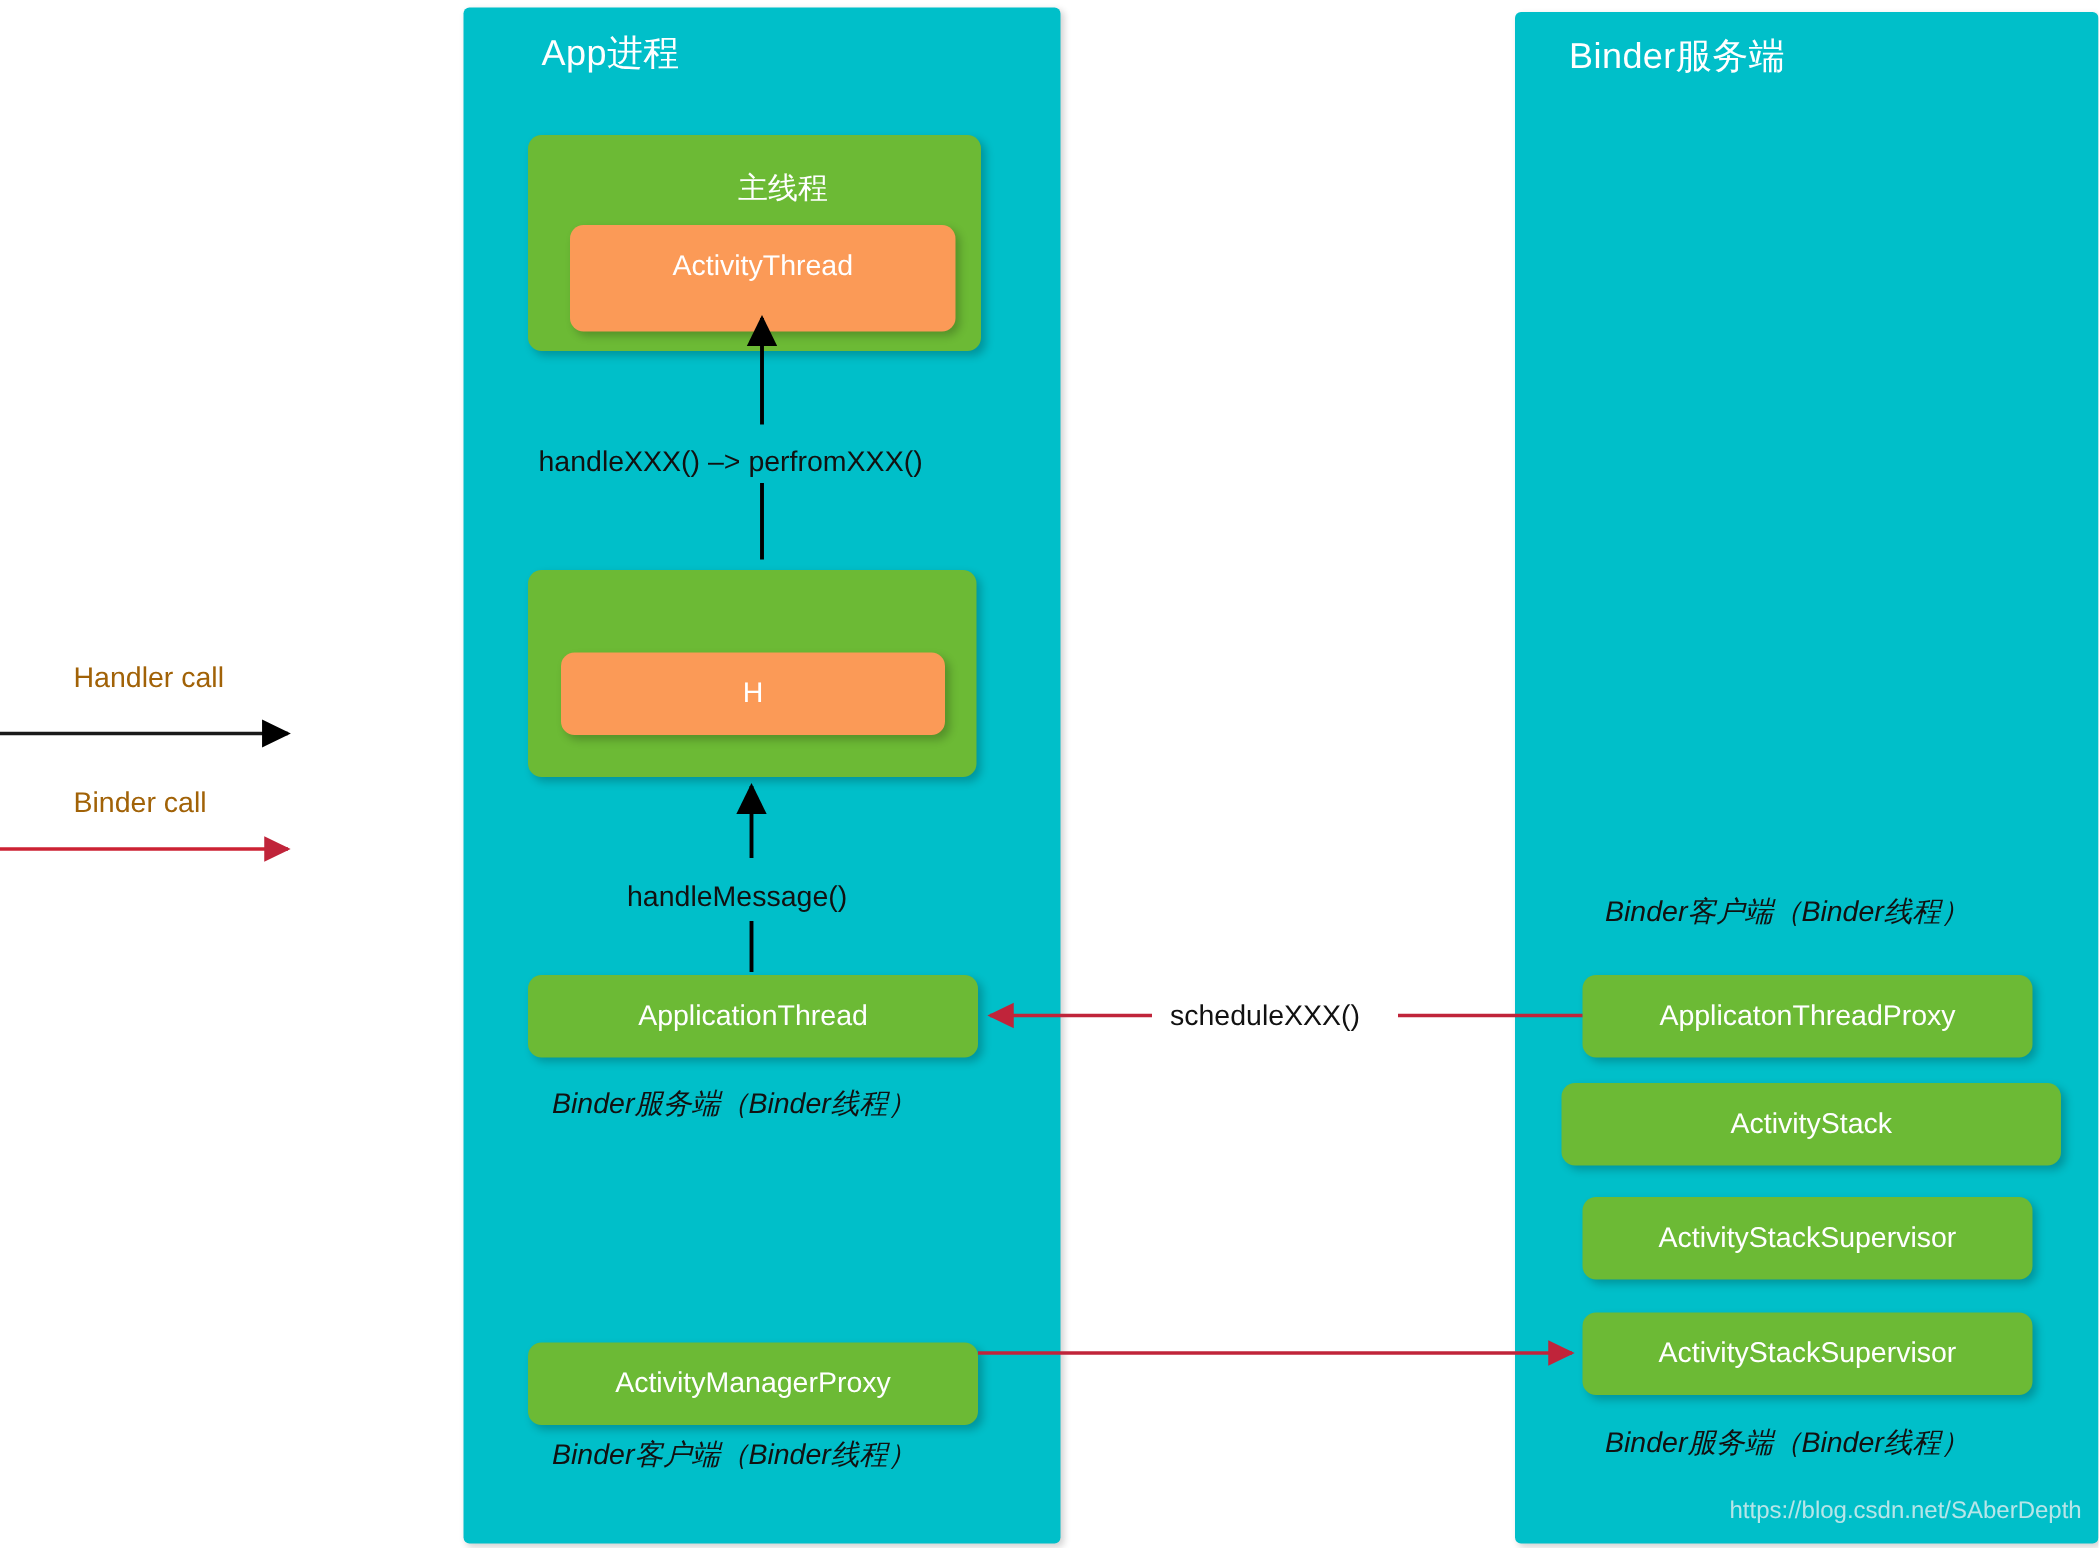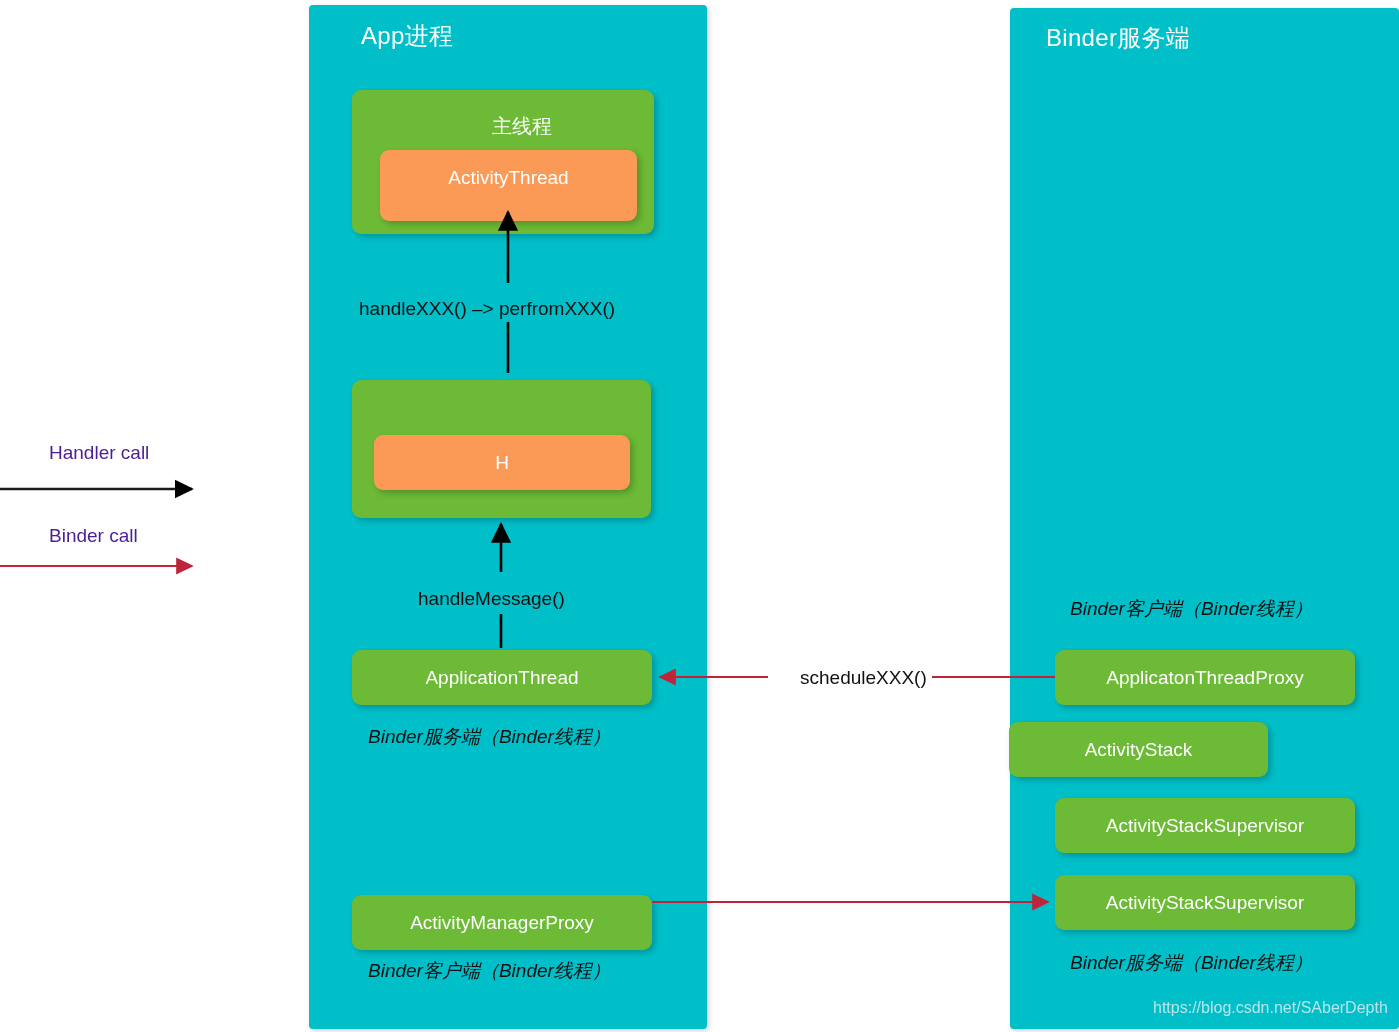--- a/index.html
+++ b/index.html
@@ -33,42 +33,42 @@
   #activity-thread-label{top:18px;}
 
   #h-thread-box{left:352px;top:380px;width:299px;height:138px;}
   #h-box{left:374px;top:435px;width:256px;height:55px;}
   #h-label{top:18px;}
 
   #application-thread-box{left:352px;top:650px;width:300px;height:55px;}
   #activity-manager-proxy-box{left:352px;top:875px;width:300px;height:55px;margin-top:20px;}
 
   #application-thread-proxy-box{left:1055px;top:650px;width:300px;height:55px;}
-  #activity-stack-box{left:1009px;top:722px;width:259px;height:55px;}
+  #activity-stack-box{left:1041px;top:722px;width:309px;height:55px;padding-left:24px;}
   #activity-stack-supervisor-box{left:1055px;top:798px;width:300px;height:55px;}
   #activity-manager-service-box{left:1055px;top:875px;width:300px;height:55px;}
   .b-label{top:18px;}
 
   
   .caption{position:absolute;color:#111111;font-size:19px;line-height:19px;
            white-space:nowrap;font-style:italic;}
   #cap-binder-server-app{left:368px;top:727px;}
   #cap-binder-client-app{left:368px;top:961px;}
   #cap-binder-client-server{left:1070px;top:599px;}
   #cap-binder-server-server{left:1070px;top:953px;}
 
   
   .flow-label{position:absolute;color:#111111;font-size:19px;line-height:19px;
               white-space:nowrap;}
   #lbl-handlexxx{left:359px;top:299px;}
   #lbl-handlemessage{left:418px;top:589px;}
-  #lbl-schedulexxx{left:774px;top:668px;background:#ffffff;padding:0 6px;margin-left:20px;}
+  #lbl-schedulexxx{left:774px;top:668px;background:#ffffff;padding:0 6px;}
 
   
-  .legend-label{position:absolute;color:#4c1d95;font-size:19px;line-height:19px;
+  .legend-label{position:absolute;color:#a16207;font-size:19px;line-height:19px;
                 white-space:nowrap;}
   #legend-handler-label{left:49px;top:443px;}
   #legend-binder-label{left:49px;top:526px;}
 
   
   #arrows{position:absolute;left:0;top:0;width:1399px;height:1032px;
           pointer-events:none;}
 
   
   #watermark{position:absolute;left:1153px;top:1000px;color:#d8ecee;

